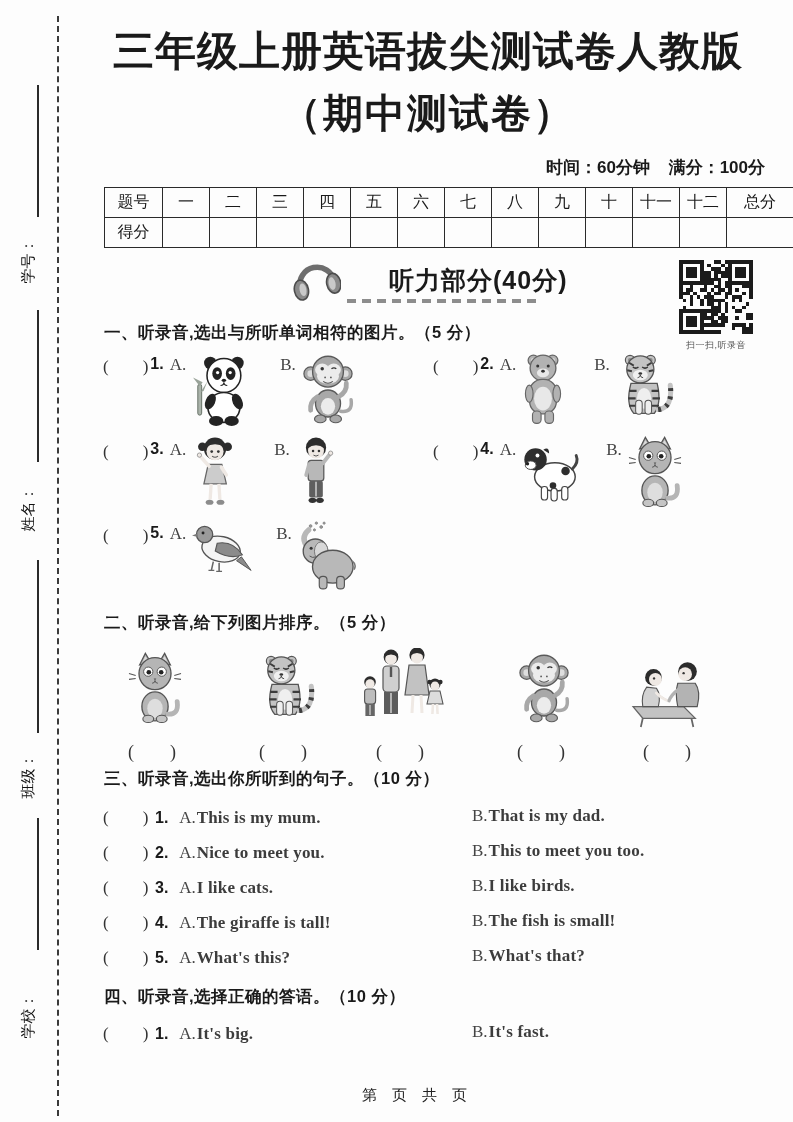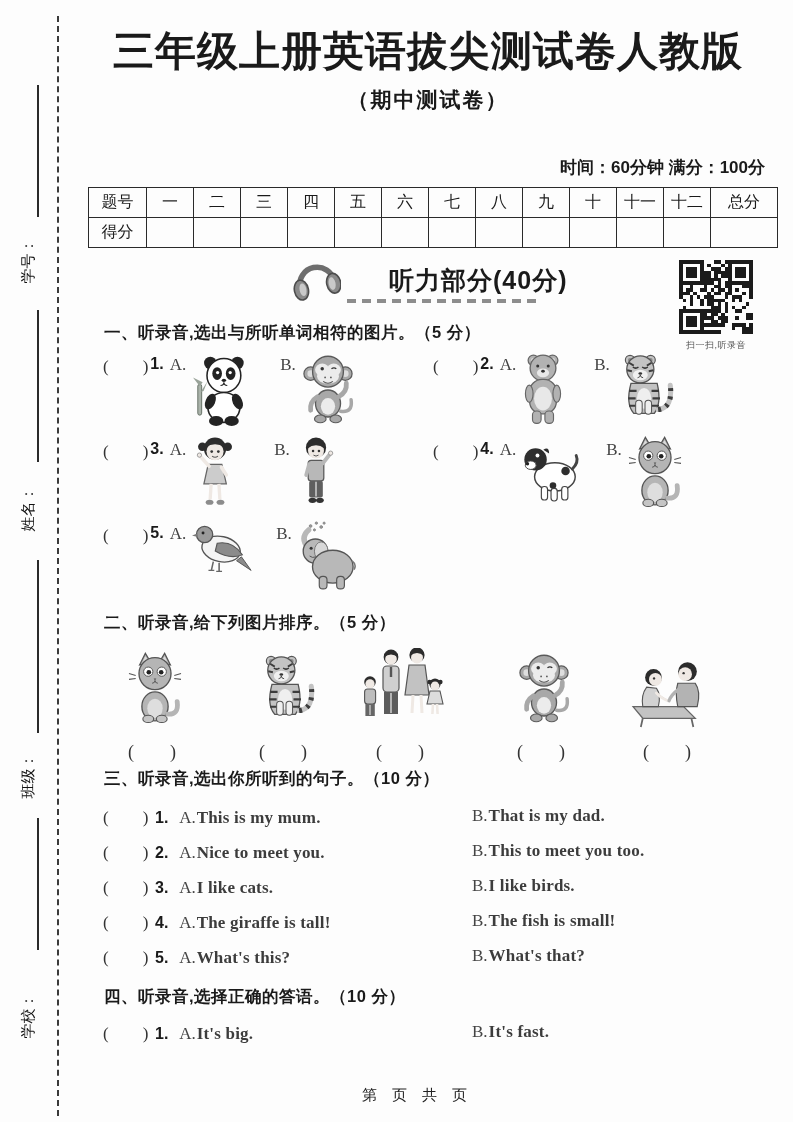--- a/index.html
+++ b/index.html
@@ -8,25 +8,25 @@
   
   .fold-line{position:absolute;left:57px;top:16px;height:1100px;border-left:2px dashed #3a3a3a;}
   
   .sb-line{position:absolute;left:37px;border-left:2px solid #2a2a2a;}
   .sb-l1{top:85px;height:132px}.sb-l2{top:310px;height:152px}.sb-l3{top:560px;height:173px}.sb-l4{top:818px;height:132px}
   .sb-label{position:absolute;left:-12px;width:80px;height:20px;line-height:20px;text-align:center;
             font-size:15px;color:#111;transform:rotate(-90deg);}
   .sb-n1{top:251px}.sb-n2{top:499px}.sb-n3{top:766px}.sb-n4{top:1006px}
   
   .title{position:absolute;left:78px;top:24px;width:700px;text-align:center;font-size:41px;font-weight:900;letter-spacing:1px;}
-  .subtitle{position:absolute;left:78px;top:86px;width:700px;text-align:center;font-size:21px;font-weight:800;letter-spacing:2px;}
+  .subtitle{position:absolute;left:78px;top:86px;width:700px;text-align:center;font-size:40px;font-weight:800;letter-spacing:2px;}
   .info{position:absolute;left:88px;top:156px;width:677px;text-align:right;font-size:17px;font-weight:600;}
-  .info span{}
-  
-  .score-table{position:absolute;left:88px;top:187px;width:677px;border-collapse:collapse;table-layout:fixed;
+  .info span{margin-left:14px;}
+  
+  .score-table{position:absolute;left:104px;top:187px;width:677px;border-collapse:collapse;table-layout:fixed;
                font-size:16px;font-family:Liberation Serif, serif;}
   .score-table td{border:1.5px solid #2a2a2a;height:29px;text-align:center;padding:0;}
   .score-table td.c0{width:57px}.score-table td.cm{width:46px}.score-table td.cl{width:66px}
   
   .hp-icon{position:absolute;left:283px;top:257px;}
   .listen-title{position:absolute;left:349px;top:264px;font-size:25px;font-weight:800;letter-spacing:1px;padding-left:40px;}
   .dash-rule{position:absolute;left:347px;top:299px;width:190px;height:4px;
              background:repeating-linear-gradient(90deg,#8d8d8d 0 9px,transparent 9px 15px);}
   .qr-block{position:absolute;left:676px;top:260px;width:80px;text-align:center;}
   .qr-caption{font-size:9px;color:#555;margin-top:1px;letter-spacing:0.5px;}

